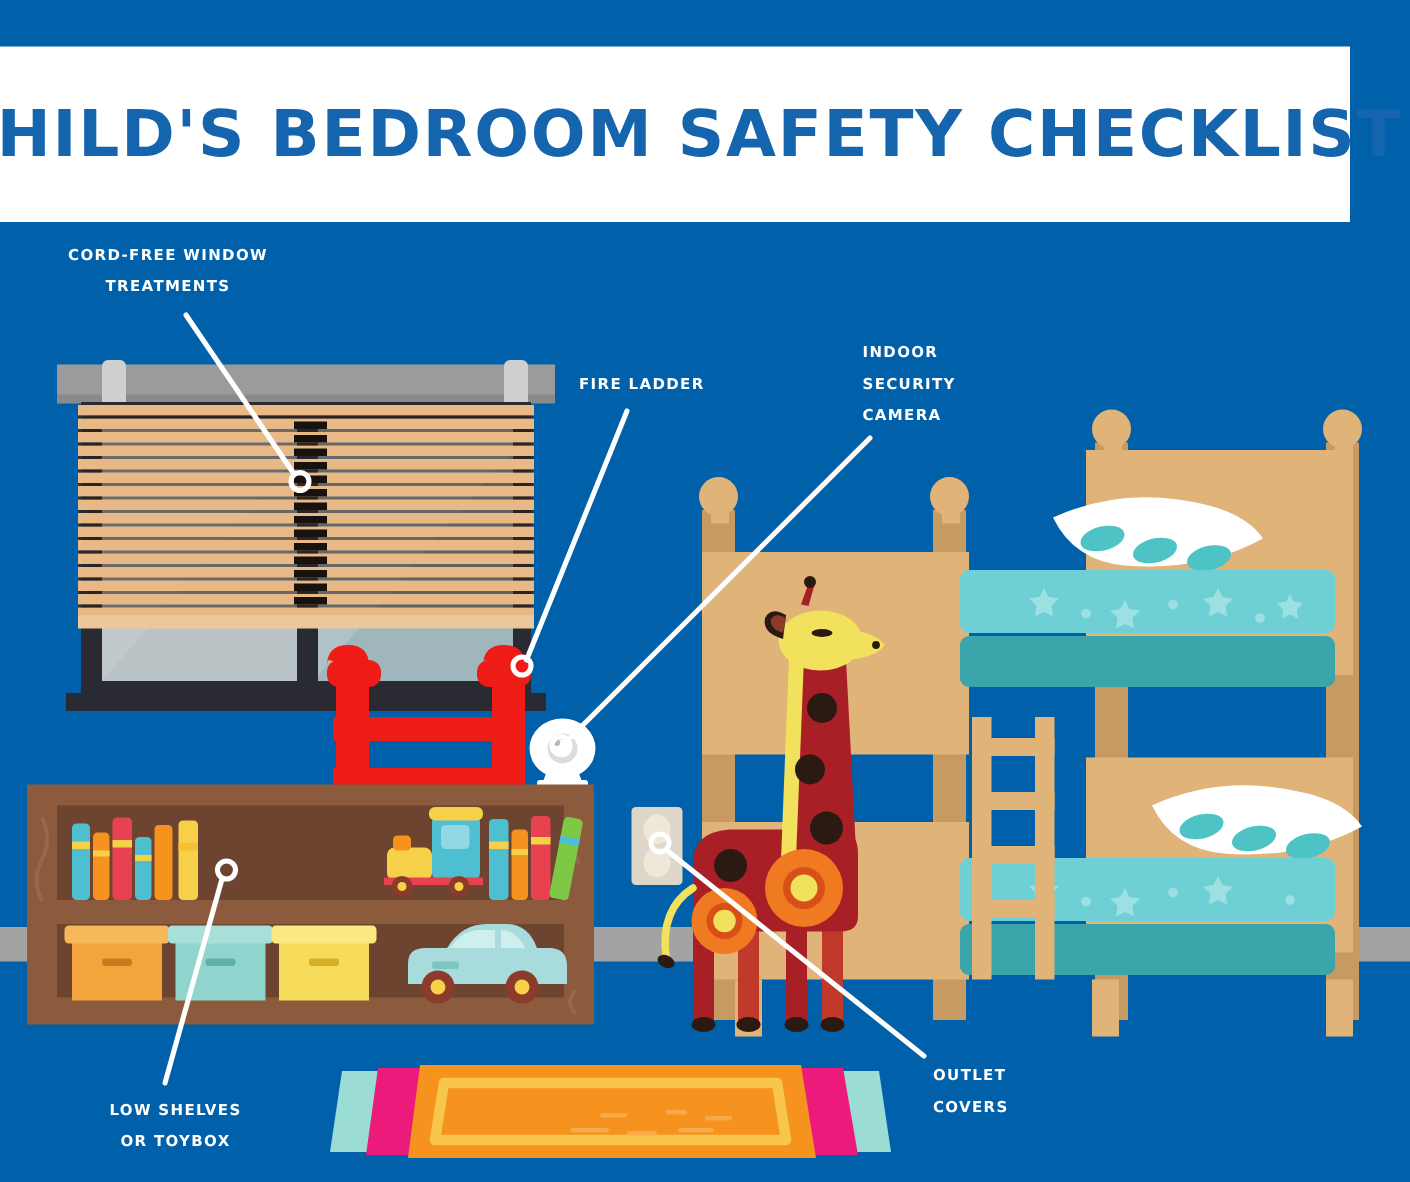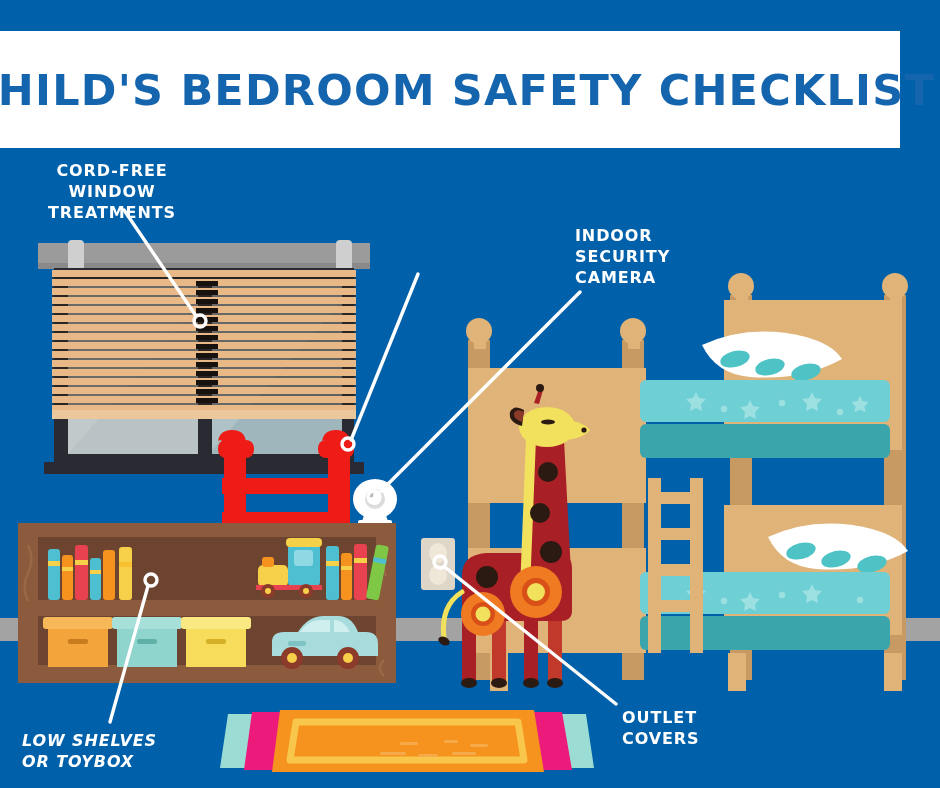--- a/index.html
+++ b/index.html
@@ -25,33 +25,33 @@
     font-weight:bold;
     letter-spacing:1.2px;
     font-family:"DejaVu Sans", sans-serif;
     text-transform:uppercase;
     white-space:nowrap;
   }
 
   .lbl{
     position:absolute;
     color:#ffffff;
-    font-size:16px;
+    font-size:10px;
     font-weight:bold;
     letter-spacing:0.9px;
     line-height:21px;
     text-transform:uppercase;
     font-family:"DejaVu Sans", sans-serif;
     white-space:pre-line;
   }
   .lbl-cord{left:12px;top:160px;width:200px;text-align:center;}
   .lbl-fire{left:386px;top:246px;width:150px;text-align:left;}
   .lbl-cam{left:575px;top:225px;width:120px;}
   .lbl-outlet{left:622px;top:707px;width:150px;text-align:left;}
-  .lbl-shelf{left:22px;top:730px;width:190px;text-align:left;font-style:italic;}
+  .lbl-shelf{left:22px;top:730px;width:190px;text-align:center;}
 </style>
 </head>
 <body>
 
 <div id="stage">
 
   <svg id="art" viewBox="0 0 940 788" aria-hidden="true">
 
     <rect x="0" y="0" width="940" height="788" fill="#0060a9"></rect>
 
@@ -425,20 +425,21 @@
       <circle cx="440" cy="562" r="6"></circle>
       <circle cx="151" cy="580" r="6"></circle>
     </g>
   </svg>
 
   <div class="hdr-band"></div>
   <div class="hdr-title">CHILD'S BEDROOM SAFETY CHECKLIST</div>
 
   <div class="lbl lbl-cord">CORD-FREE WINDOW
 TREATMENTS</div>
+  <div class="lbl lbl-fire">FIRE LADDER</div>
   <div class="lbl lbl-cam">INDOOR
 SECURITY
 CAMERA</div>
   <div class="lbl lbl-outlet">OUTLET
 COVERS</div>
   <div class="lbl lbl-shelf">LOW SHELVES
 OR TOYBOX</div>
 
 </div>
 

